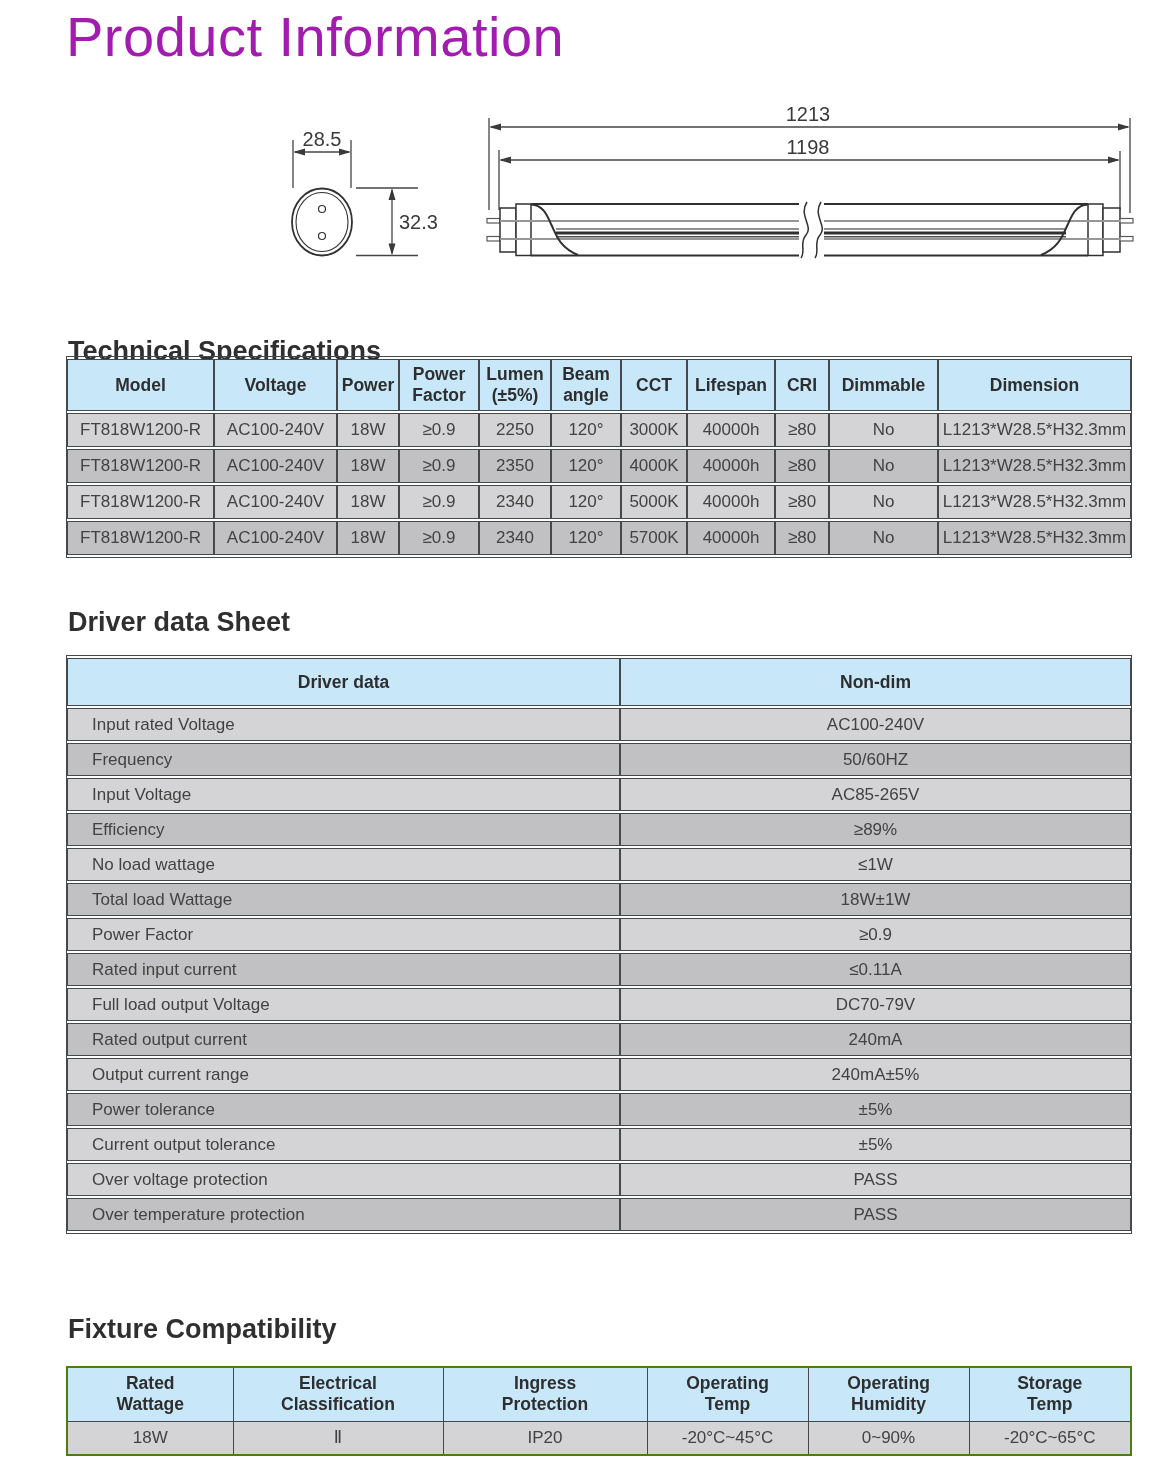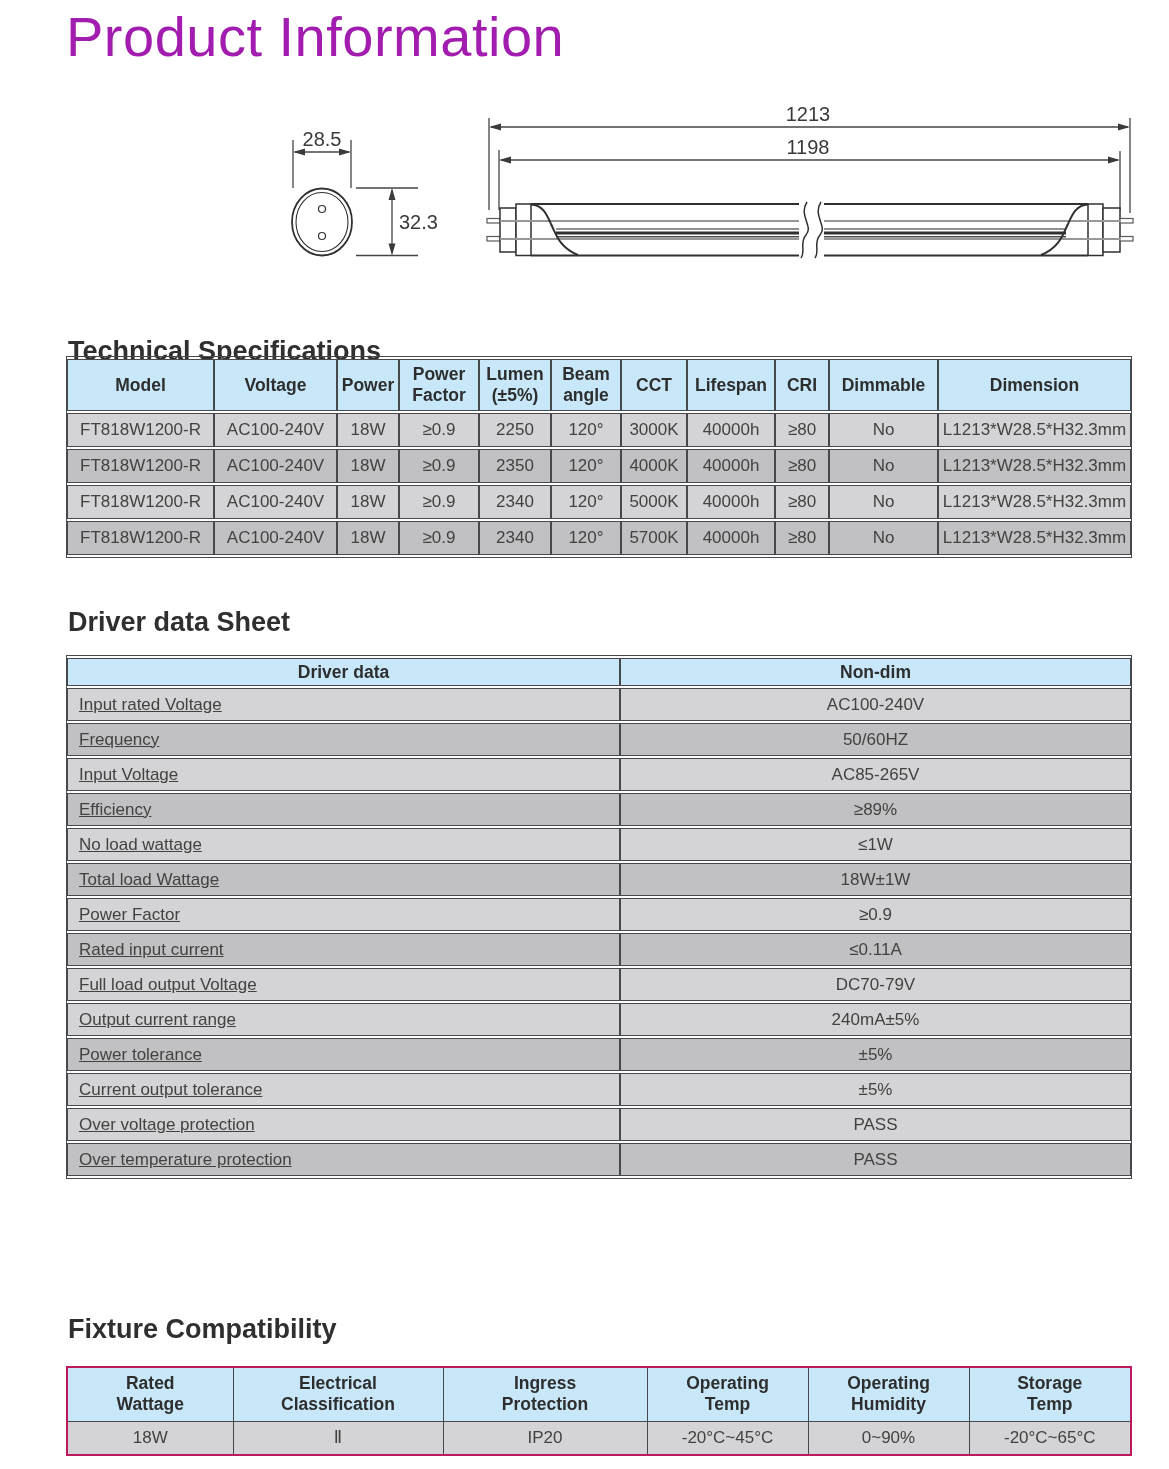--- a/index.html
+++ b/index.html
@@ -33,31 +33,31 @@
     background:#c8e8fa; border:1px solid #45494c;
     font-weight:bold; color:#2e2e2e; text-align:center; vertical-align:middle;
     white-space:pre-line; padding:2px 2px; line-height:1.2;
   }
   table.spec td {
     border:1px solid #45494c; text-align:center; vertical-align:middle;
     padding:2px 3px; color:#424242; overflow:hidden; white-space:nowrap;
   }
   table.spec tr.light td { background:#d4d4d6; }
   table.spec tr.dark  td { background:#c1c1c3; }
-  table.spec td.left { text-align:left; padding-left:11px;text-decoration:underline; }
+  table.spec td.left { text-align:left; padding-left:24px; }
 
   #t-tech    { top:356px; }
   #t-tech th { height:52px; font-size:17.5px; }
   #t-tech td { height:34px; }
 
   #t-driver    { top:655px; }
-  #t-driver th { height:28px; font-size:17.5px; }
+  #t-driver th { height:48px; font-size:17.5px; }
   #t-driver td { height:33px; }
 
-  #t-fixture   { top:1366px; border-collapse:collapse; border:2px solid #be185d; }
+  #t-fixture   { top:1366px; border-collapse:collapse; border:2px solid #4d7c0f; }
   #t-fixture th{ height:54px; font-size:17.5px; }
   #t-fixture td{ height:34px; }
 </style>
 </head>
 <body>
 
 <h1 class="page-title">Product Information</h1>
 
 <svg class="drawing" width="1169" height="205" viewBox="0 95 1169 205">
   <g stroke="#444" stroke-width="1.3" fill="none">
@@ -276,20 +276,24 @@
         <td>≥0.9</td>
       </tr>
       <tr class="dark">
         <td class="left">Rated input current</td>
         <td>≤0.11A</td>
       </tr>
       <tr class="light">
         <td class="left">Full load output Voltage</td>
         <td>DC70-79V</td>
       </tr>
+      <tr class="dark">
+        <td class="left">Rated output current</td>
+        <td>240mA</td>
+      </tr>
       <tr class="light">
         <td class="left">Output current range</td>
         <td>240mA±5%</td>
       </tr>
       <tr class="dark">
         <td class="left">Power tolerance</td>
         <td>±5%</td>
       </tr>
       <tr class="light">
         <td class="left">Current output tolerance</td>

